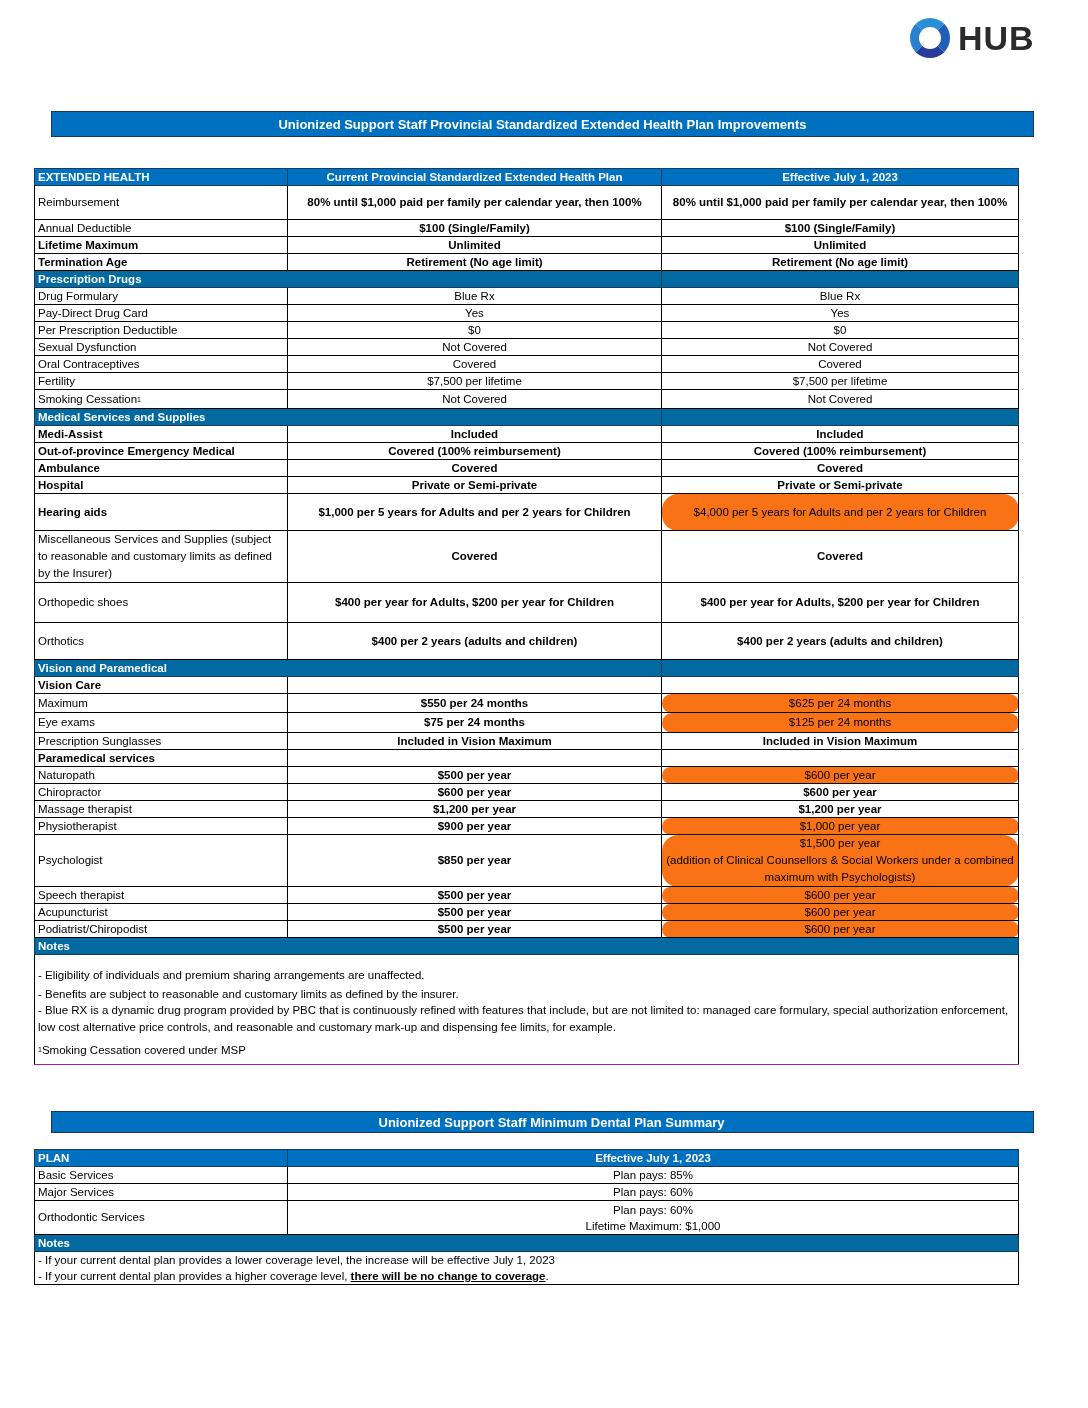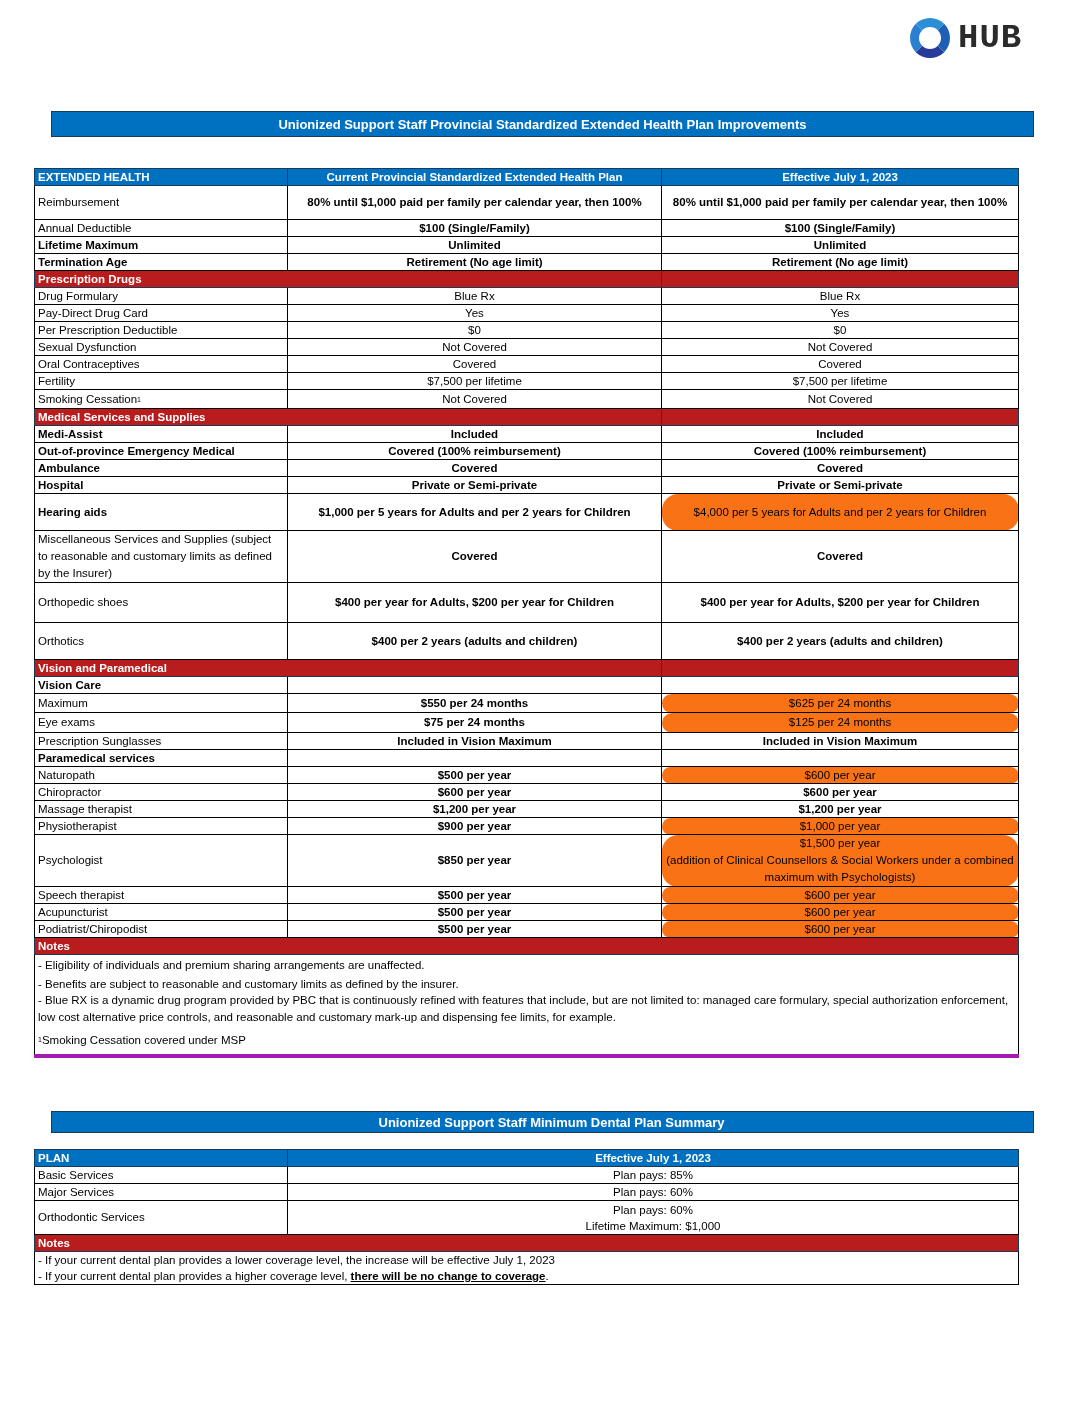--- a/index.html
+++ b/index.html
@@ -1,29 +1,29 @@
 <!DOCTYPE html>
 <html><head>
 <meta charset="utf-8">
 <style>
   html, body { margin:0; padding:0; background:#ffffff; }
   body { width:1088px; height:1408px; position:relative; font-family:"Liberation Sans", sans-serif; color:#000; overflow:hidden; }
   .logo { position:absolute; left:910px; top:14px; width:150px; height:48px; display:flex; align-items:center; }
   .logo-ring { width:40px; height:40px; border-radius:50%; box-sizing:border-box; border:9px solid #1a6cc4; border-color:#2a8fd6 #1f5fb8 #283a9a #2a7fd0; }
-  .logo-text { margin-left:8px; font-family:Liberation Mono, monospace; font-weight:bold; font-size:34px; color:#2b2b2b; letter-spacing:1px;text-align:right; }
+  .logo-text { margin-left:8px; font-family:Liberation Sans, sans-serif; font-weight:bold; font-size:34px; color:#2b2b2b; letter-spacing:1px;text-align:right; }
 
   .banner { position:absolute; left:51px; width:983px; background:#0070c0; color:#fff; font-weight:bold; text-align:center; border:1px solid #1a3a5a; box-sizing:border-box; display:flex; align-items:center; justify-content:center; font-size:13px; }
   table { position:absolute; left:34px; width:984px; border-collapse:collapse; table-layout:fixed; font-size:11.5px; }
   td { border:1px solid #000; padding:0 3px; height:16px; line-height:15px; vertical-align:middle; }
   td.c { text-align:center; }
   td.b { font-weight:bold; }
   td.hl { background:#f97316;border-radius:16px; }
   tr.head td { background:#0070c0; color:#fff; font-weight:bold; height:16px; border-color:#1a3a5a; }
   tr.head td.c { text-align:center; }
-  tr.sec td { background:#b91c1c; color:#fff; font-weight:bold; height:16px; border-color:#1a3a5a; }
+  tr.sec td { background:#0369a1; color:#fff; font-weight:bold; height:16px; border-color:#1a3a5a; }
   td.note { border-top:none; border-bottom:none; height:auto; padding:2px 3px; line-height:16px; }
   .sup { font-size:7px; vertical-align:top; }
   .u { font-weight:bold; text-decoration:underline; }
 </style>
 </head>
 <body>
 
 <div class="logo">
   <div class="logo-ring"></div>
   <span class="logo-text">HUB</span>
@@ -219,21 +219,21 @@
   <tr>
         <td>Podiatrist/Chiropodist</td>
         <td class="c b">$500 per year</td>
         <td class="c hl">$600 per year</td>
       </tr>
 
   <tr class="sec">
     <td colspan="3">Notes</td>
   </tr>
   <tr>
-    <td colspan="3" class="note" style="border-bottom:4px solid #a21caf;padding-top:2px;padding-bottom:6px;">
+    <td colspan="3" class="note" style="border-bottom:1px solid #a21caf;padding-top:12px;padding-bottom:6px;">
       <div style="margin-bottom:3px">- Eligibility of individuals and premium sharing arrangements are unaffected.</div>
       <div style="margin-bottom:0">- Benefits are subject to reasonable and customary limits as defined by the insurer.</div>
       <div style="margin-bottom:6px;line-height:17px">- Blue RX is a dynamic drug program provided by PBC that is continuously refined with features that include, but are not limited to: managed care formulary, special authorization enforcement, low cost alternative price controls, and reasonable and customary mark-up and dispensing fee limits, for example.</div>
       <div><span class="sup">1</span><span>Smoking Cessation covered under MSP</span></div>
     </td>
   </tr>
 </tbody>
   </table>
 
 <div class="banner" style="top:1111px;height:22px;padding-left:18px;">Unionized Support Staff Minimum Dental Plan Summary</div>

